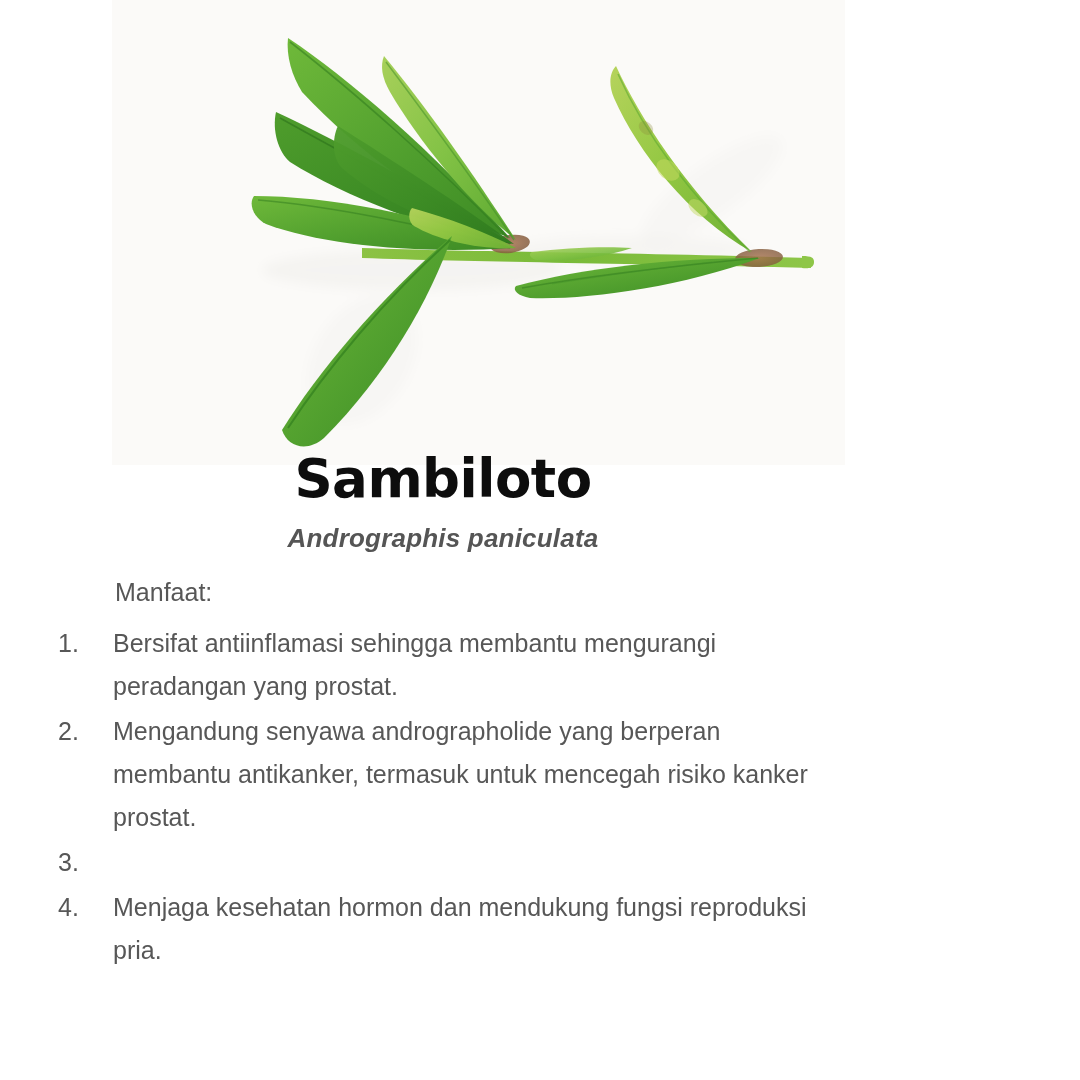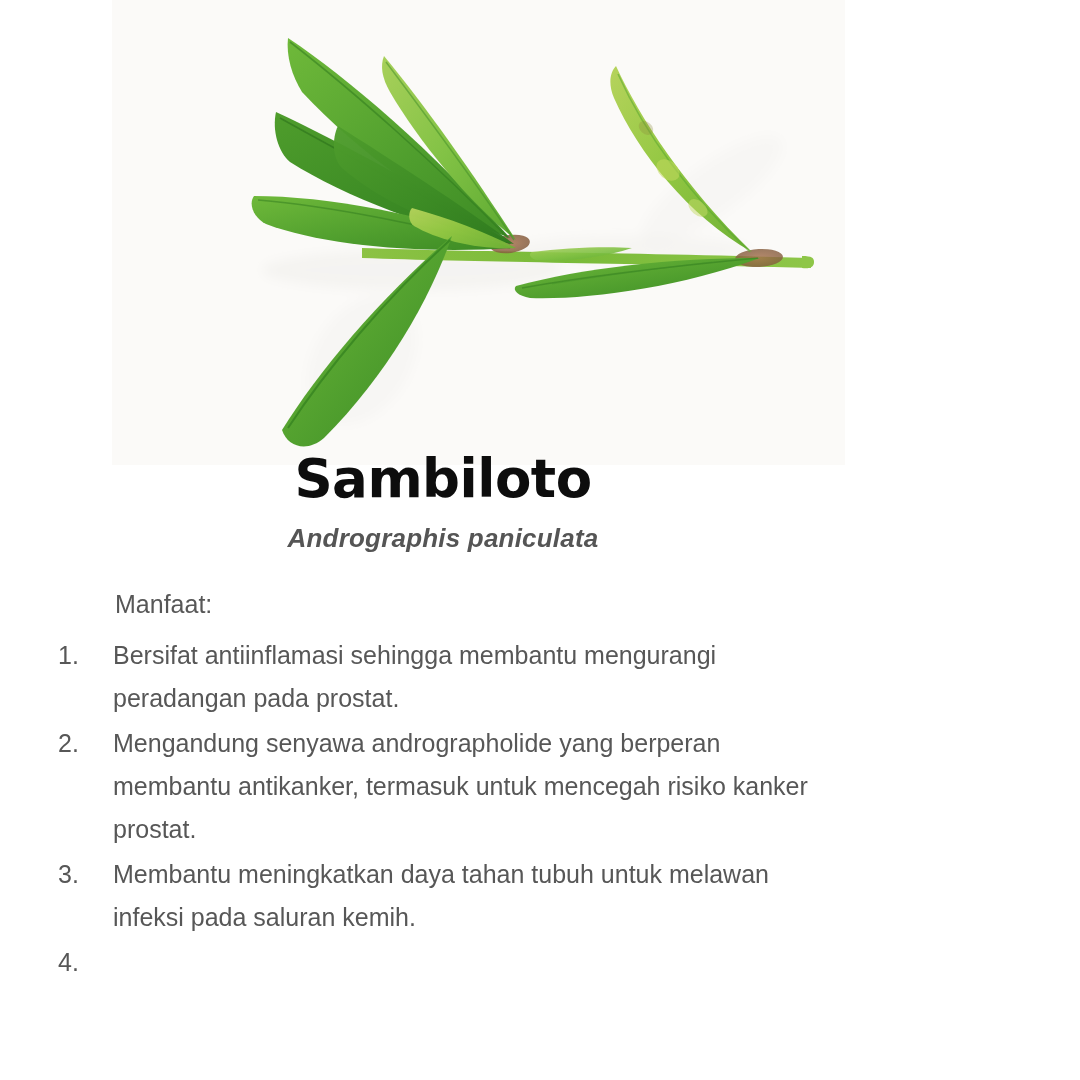--- a/index.html
+++ b/index.html
@@ -42,21 +42,21 @@
     font-style:italic;
     font-size:26px;
     font-weight:700;
     color:#555555;
     letter-spacing:0.2px;
   }
 
   
   .benefits{
     position:absolute;
-    left:0;top:586px;
+    left:0;top:574px;
     width:856px;
   }
   .benefits-label{
     margin:0 0 12px 115px;
     font-size:25px;
     color:#575757;
     line-height:1.45;
   }
   .benefit-list{
     list-style:none;
@@ -200,27 +200,27 @@
 <div class="title-block">
   <h1 class="plant-title">Sambiloto</h1>
   <p class="plant-subtitle">Andrographis paniculata</p>
 </div>
 
 <div class="benefits">
   <p class="benefits-label">Manfaat:</p>
   <ol class="benefit-list">
     <li class="benefit-item">
       <span class="benefit-num">1.</span>
-      <span class="benefit-text">Bersifat antiinflamasi sehingga membantu mengurangi peradangan pada prostat.</span>
+      <span class="benefit-text">Bersifat antiinflamasi sehingga membantu mengurangi peradangan yang prostat.</span>
     </li>
     <li class="benefit-item">
       <span class="benefit-num">2.</span>
       <span class="benefit-text">Mengandung senyawa andrographolide yang berperan membantu antikanker, termasuk untuk mencegah risiko kanker prostat.</span>
     </li>
     <li class="benefit-item">
       <span class="benefit-num">3.</span>
-      <span class="benefit-text">Membantu meningkatkan daya tahan tubuh untuk melawan infeksi pada saluran kemih.</span>
     </li>
     <li class="benefit-item">
       <span class="benefit-num">4.</span>
+      <span class="benefit-text">Menjaga kesehatan hormon dan mendukung fungsi reproduksi pria.</span>
     </li>
   </ol>
 </div>
 
 </body></html>

